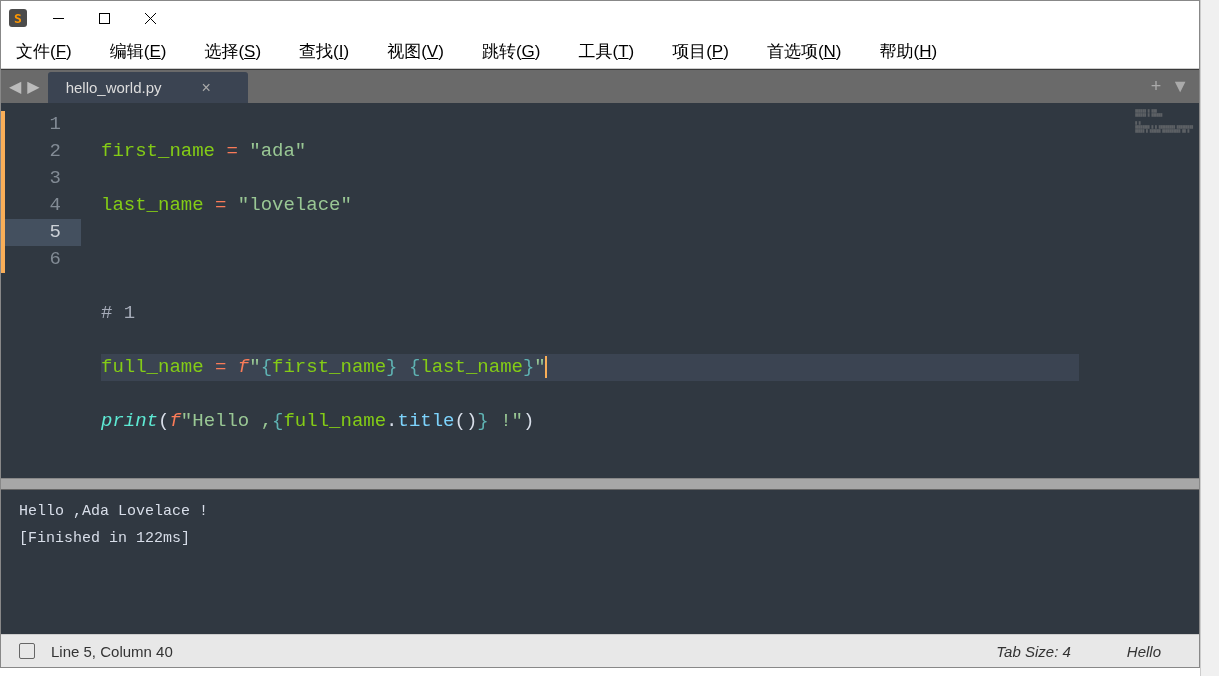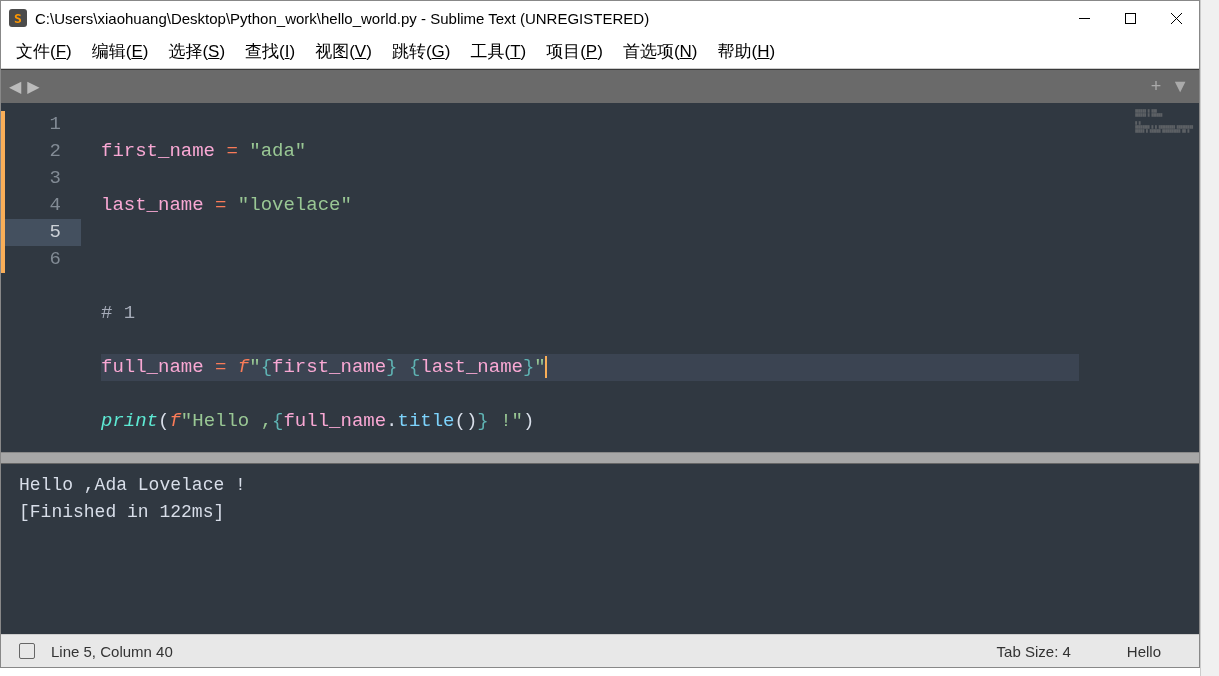--- a/index.html
+++ b/index.html
@@ -47,21 +47,21 @@
   font-size: 10px;
 }
 .win-btn svg { stroke: #000; stroke-width: 1; fill: none; }
 
 .menubar {
   height: 34px;
   background: #fff;
   display: flex;
   align-items: center;
   padding: 0 6px;
-  gap: 2px;
+  gap: 20px;
   font-size: 17px;
   border-bottom: 1px solid #ccc;
 }
 .menu-item {
   padding: 4px 9px;
   cursor: default;
 }
 .menu-item u { text-decoration: underline; }
 
 .tabbar {
@@ -144,21 +144,21 @@
 }
 .code .row { height: 27px; }
 .code .row.current { background: #3b4452; position: relative; }
 .cursor {
   display: inline-block;
   width: 2px; height: 22px;
   background: #f9ae58;
   vertical-align: middle;
   margin-left: -1px;
 }
-.c-kw { color: #f9a8d4; }
+.c-kw { color: #84cc16; }
 .c-op { color: #f97b58; }
 .c-str { color: #99c794; }
 .c-cmt { color: #a6acb9; }
 .c-fn { color: #5eead4; font-style: italic; }
 .c-ff { color: #f97b58; font-style: italic; }
 .c-pun { color: #d8dee9; }
 .c-brace { color: #5fb3b3; }
 .c-method { color: #7dd3fc; }
 .dirty-bar {
   position: absolute;
@@ -184,25 +184,25 @@
 }
 
 .divider {
   height: 12px;
   background: #a7a7a7;
   border-top: 1px solid #888;
   border-bottom: 1px solid #666;
 }
 
 .output {
-  height: 170px;
+  height: 144px;
   background: #303841;
   color: #d8dee9;
   font-family: Consolas, "Courier New", monospace;
-  font-size: 18px;
+  font-size: 15px;
   line-height: 27px;
   padding: 8px 14px;
   white-space: pre;
   border-left: 4px solid #303841;
 }
 
 .statusbar {
   height: 30px;
   background: #e8e8e8;
   border-top: 1px solid #ccc;
@@ -212,41 +212,40 @@
   font-size: 15px;
   color: #333;
   gap: 16px;
 }
 .status-icon {
   width: 16px; height: 16px;
   border: 1.5px solid #666;
   border-radius: 2px;
 }
 .statusbar .spacer { flex: 1; }
-.statusbar .field { padding: 0 20px; }
+.statusbar .field { padding: 0 20px; font-style: italic; }
 
 .side-sliver {
   position: absolute;
   right: 0; top: 0;
   width: 19px; height: 676px;
   background: #f0f0f0;
   border-left: 1px solid #ccc;
   font-size: 8px;
   color: #777;
   overflow: hidden;
 }
 </style>
 </head>
 <body>
 
 <div class="window">
 
   <div class="titlebar">
     <div class="app-icon">S</div>
-    <div class="title">C:\Users\xiaohuang\Desktop\Python_work\hello_world.py - Sublime Text (UNREGISTERED)</div>
     <div class="win-controls">
       <div class="win-btn">
         <svg width="11" height="11">
             <line x1="0" y1="5.5" x2="11" y2="5.5"></line>
           </svg>
       </div>
       <div class="win-btn">
         <svg width="11" height="11">
             <rect x="0.5" y="0.5" width="10" height="10"></rect>
           </svg>
@@ -271,20 +270,24 @@
     <div class="menu-item"><span>项目(<u>P</u>)</span></div>
     <div class="menu-item"><span>首选项(<u>N</u>)</span></div>
     <div class="menu-item"><span>帮助(<u>H</u>)</span></div>
   </div>
 
   <div class="tabbar">
     <div class="nav-arrows">
       <span class="nav-arrow">◀</span>
       <span class="nav-arrow">▶</span>
     </div>
+    <div class="tab">
+      <span>hello_world.py</span>
+      <span class="close">×</span>
+    </div>
     <div class="tabbar-right">
       <span>+</span>
       <span>▼</span>
     </div>
   </div>
 
   <div class="editor-area">
 
     <div class="code-region">
       <div class="dirty-bar" style="height:162px;top:8px"></div>

